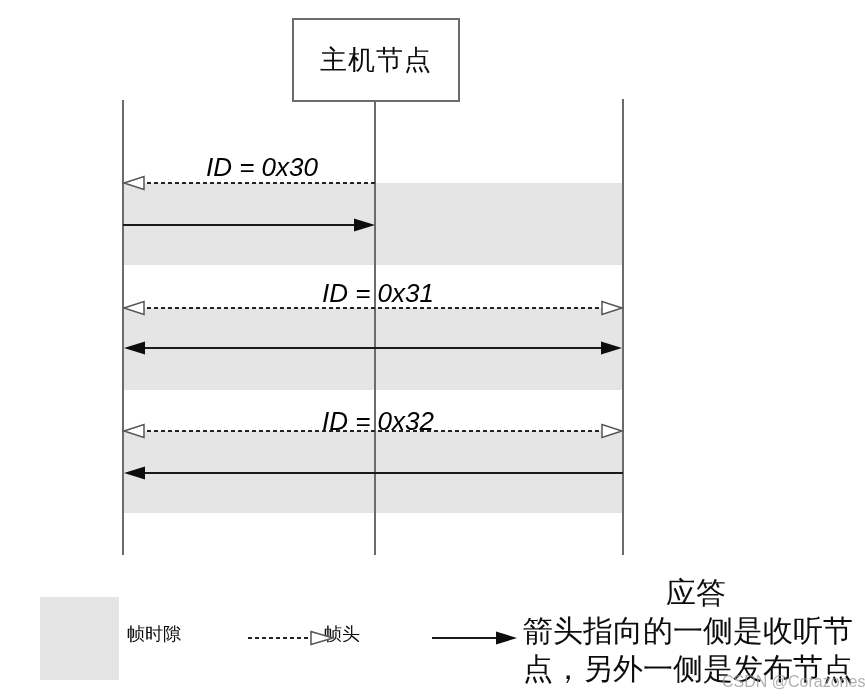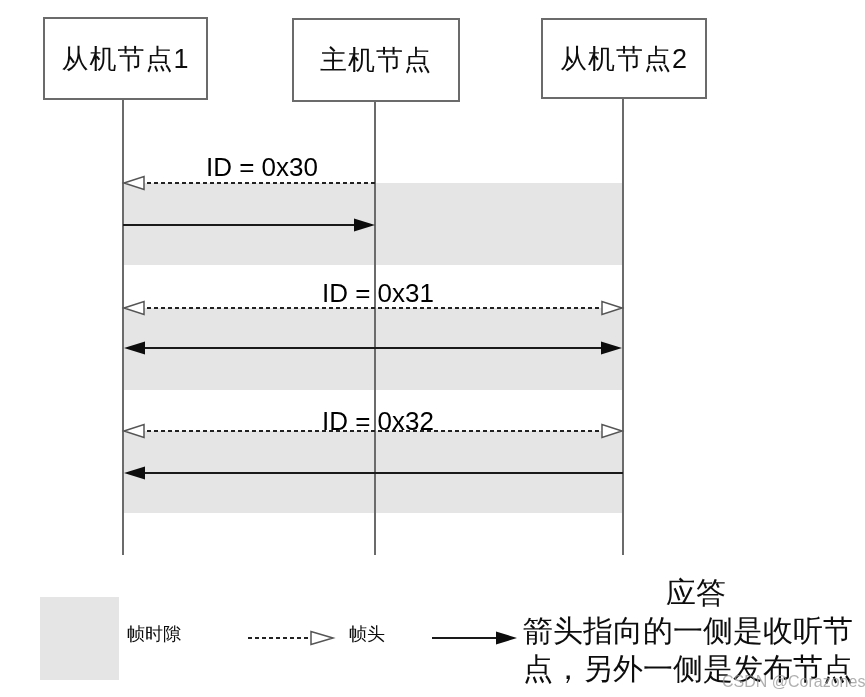--- a/index.html
+++ b/index.html
@@ -64,20 +64,21 @@
   .a-f3-resp   { left: 123px; top: 465px; }
 
   
   .frame-label {
     position: absolute;
     transform: translateX(-50%);
     font-size: 26px;
     color: #000;
     white-space: nowrap;
     z-index: 5;
+    font-style: italic;
   }
   .fl-1 { left: 262px; top: 152px; }
   .fl-2 { left: 378px; top: 278px; }
   .fl-3 { left: 378px; top: 406px; text-align: center; }
 
   
   .legend-swatch {
     position: absolute;
     left: 40px; top: 597px;
     width: 79px; height: 83px;
@@ -85,21 +86,21 @@
     z-index: 1;
   }
   .legend-label {
     position: absolute;
     font-size: 18px;
     color: #0d0d0d;
     white-space: nowrap;
     z-index: 2;
   }
   .lg-slot   { left: 127px; top: 622px; }
-  .lg-header { left: 349px; top: 622px; }
+  .lg-header { left: 324px; top: 622px; }
   .lg-arrow-dashed { left: 248px; top: 630px; }
   .lg-arrow-solid  { left: 432px; top: 630px; }
 
   .legend-response {
     position: absolute;
     left: 523px; top: 574px;
     width: 346px;
     font-size: 30px;
     line-height: 38px;
     color: #0d0d0d;
@@ -120,28 +121,22 @@
   svg line.dash { stroke: #222; stroke-width: 2; stroke-dasharray: 4 3; }
   svg line.solid { stroke: #1a1a1a; stroke-width: 2; }
   svg polygon.open { fill: #ffffff; stroke: #555; stroke-width: 1.5; }
   svg polygon.filled { fill: #0d0d0d; }
 </style>
 </head>
 <body>
 
 <div class="stage">
 
-  <div class="node-box box-slave1">
-    <span>从机节点1</span>
-  </div>
   <div class="node-box box-master">
     <span>主机节点</span>
-  </div>
-  <div class="node-box box-slave2">
-    <span>从机节点2</span>
   </div>
 
   <div class="lifeline ll-slave1"></div>
   <div class="lifeline ll-master"></div>
   <div class="lifeline ll-slave2"></div>
 
   <div class="band band-1"></div>
   <div class="band band-2"></div>
   <div class="band band-3"></div>
 

